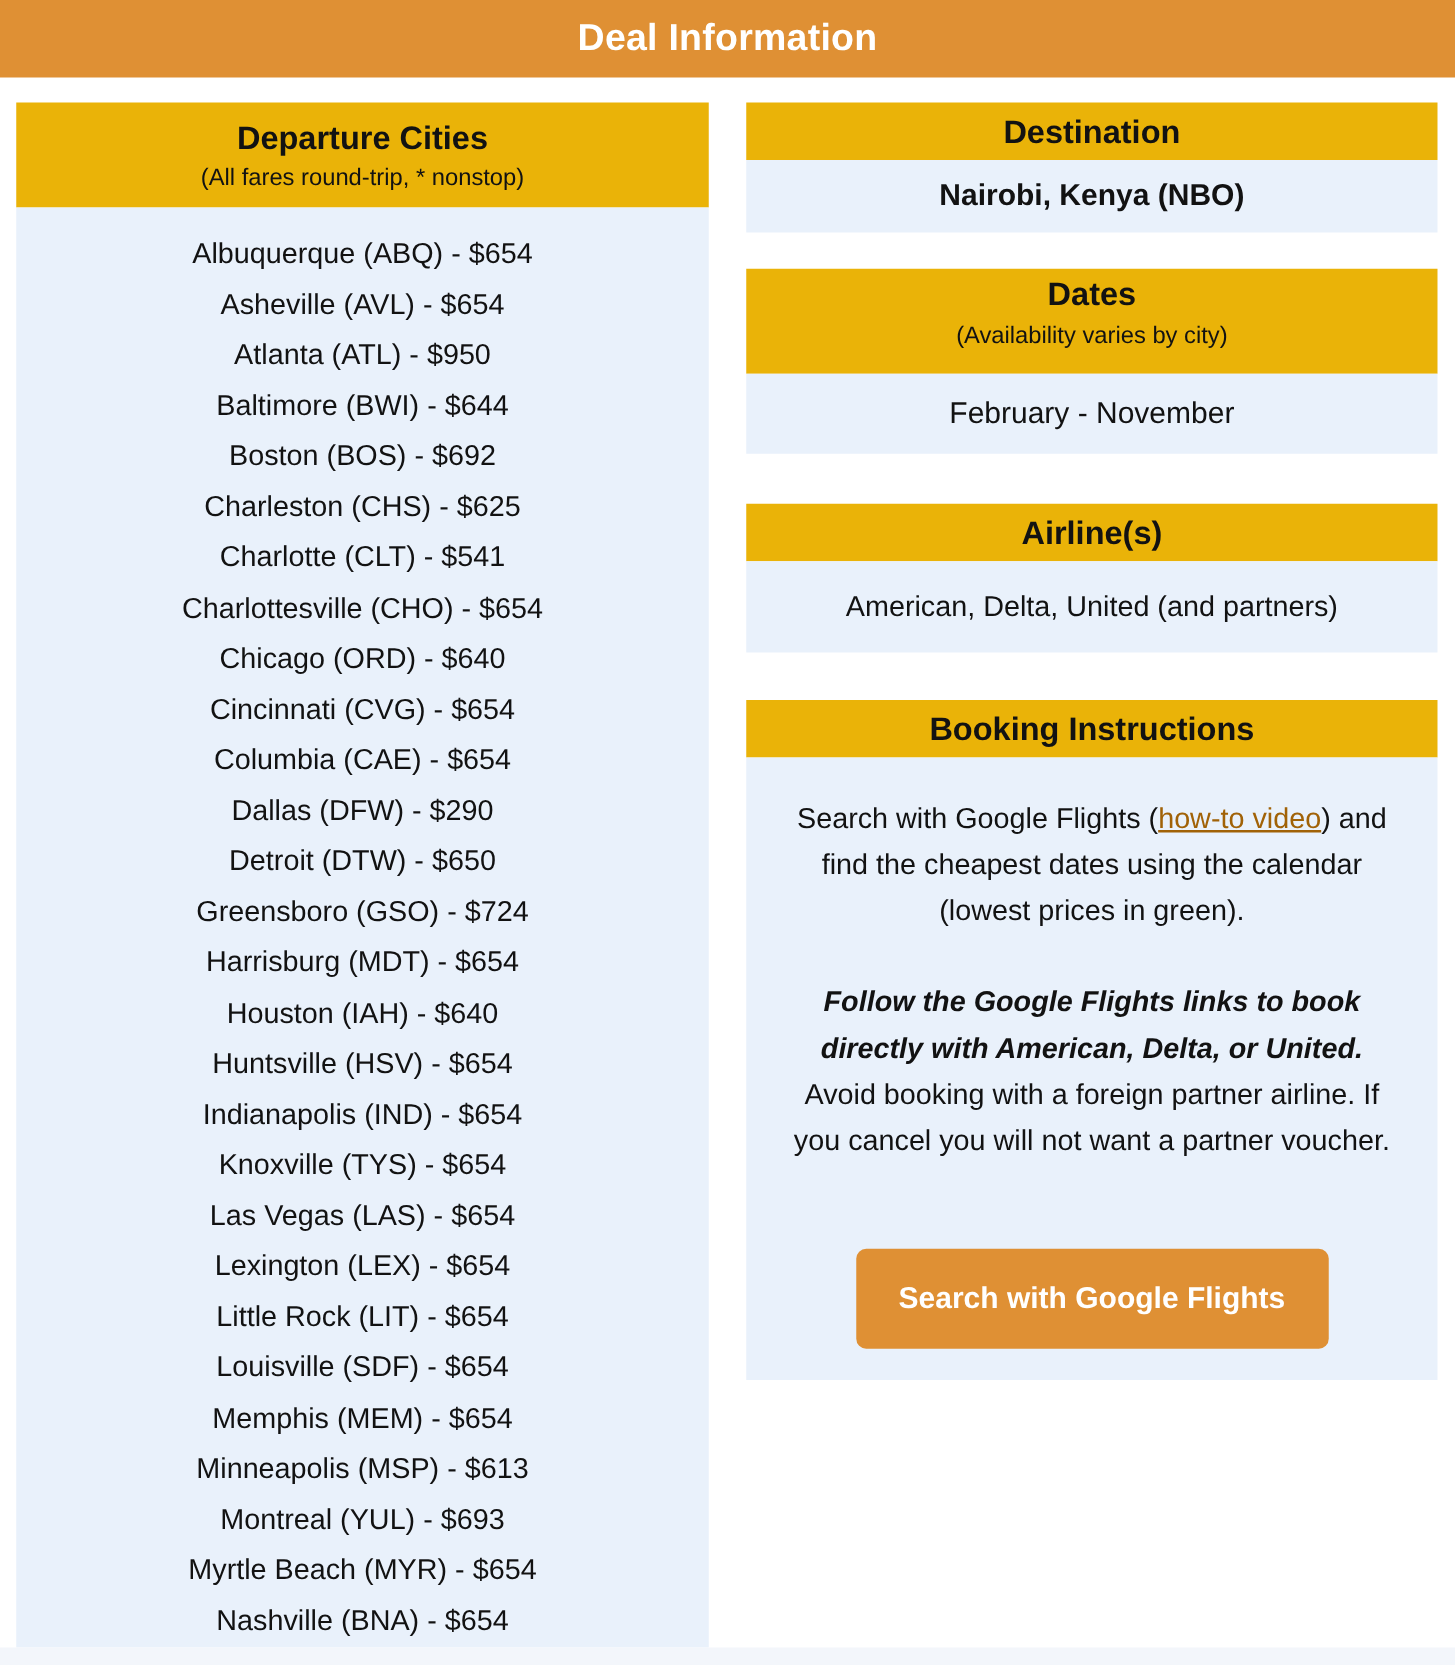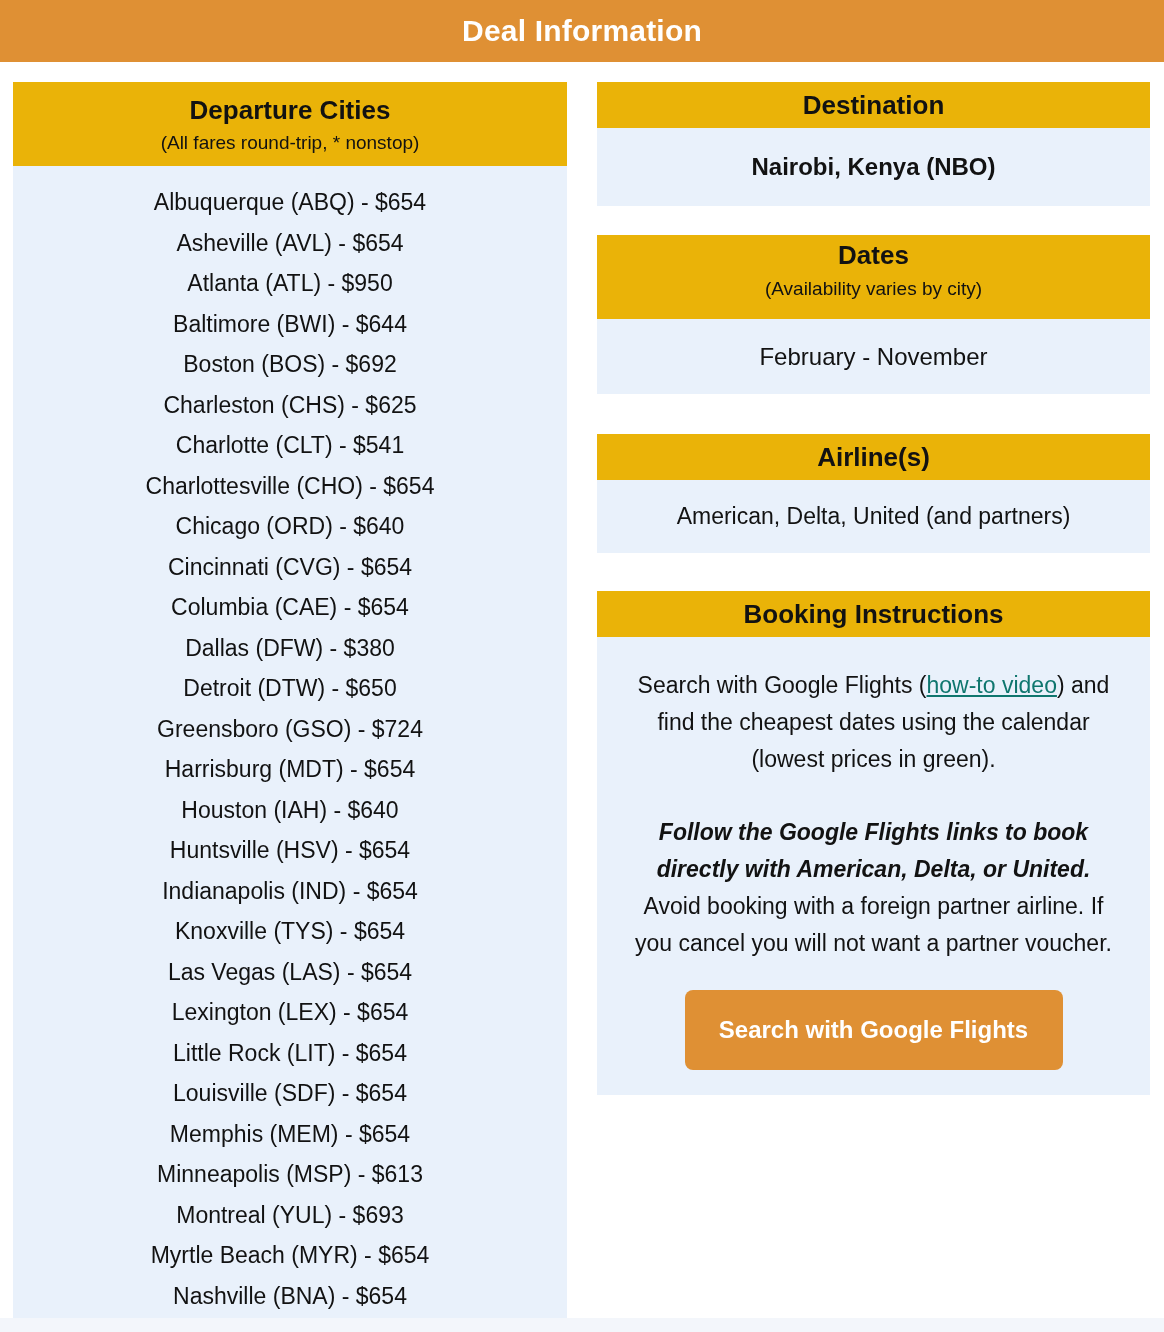--- a/index.html
+++ b/index.html
@@ -64,60 +64,61 @@
   .section { margin-bottom: 0; }
   .sec-h {
     font-size: 26px;
     font-weight: bold;
     line-height: 46px;
   }
   .sec-h-tall { padding: 2px 8px 14px; }
   .sec-h-tall .h-title { font-size: 26px; font-weight: bold; line-height: 36px; }
   .sec-h-tall .h-sub   { font-size: 19px; line-height: 32px; }
 
-  .dest-body    { height: 78px; display:flex; align-items:center; justify-content:center;
+  .dest-body    { height: 58px; display:flex; align-items:center; justify-content:center;
                   font-size: 24px; font-weight: bold; }
-  .dates-body   { height: 75px; display:flex; align-items:center; justify-content:center;
+  .dates-body   { height: 64px; display:flex; align-items:center; justify-content:center;
                   font-size: 24px; }
   .airline-body { height: 73px; display:flex; align-items:center; justify-content:center;
                   font-size: 23px; }
 
   .gap-sm { height: 29px; }
   .gap-md { height: 40px; }
   .gap-md2 { height: 38px; }
 
   
   .booking-body { padding: 30px 0 25px; }
   .booking-body p {
     width: 490px;
     margin: 0 auto;
     font-size: 23px;
     line-height: 37px;
     text-align: center;
   }
   .booking-body p.second { margin-top: 36px; }
   .booking-body .bold { font-weight: bold; font-style: italic; }
   a.howto-link {
-    color: #0f766e;
+    color: #a16207;
     text-decoration: underline;
     cursor: pointer;
   }
   .cta-wrap { text-align: center; margin-top: 28px; }
   .cta-button {
     display: inline-block;
     background: #DF9034;
     color: #ffffff;
     font-size: 24px;
     font-weight: bold;
     line-height: 32px;
     padding: 24px 24px;
     min-width: 378px;
     border-radius: 8px;
     text-decoration: none;
     cursor: pointer;
+    margin-top: 40px;
   }
 
   
   .bottom-strip {
     position: absolute;
     left: 0; right: 0; bottom: 0;
     height: 14px;
     background: #F3F6FB;
   }
 </style>
@@ -140,21 +141,21 @@
         <div class="city-row">Asheville (AVL) - $654</div>
         <div class="city-row">Atlanta (ATL) - $950</div>
         <div class="city-row">Baltimore (BWI) - $644</div>
         <div class="city-row">Boston (BOS) - $692</div>
         <div class="city-row">Charleston (CHS) - $625</div>
         <div class="city-row">Charlotte (CLT) - $541</div>
         <div class="city-row">Charlottesville (CHO) - $654</div>
         <div class="city-row">Chicago (ORD) - $640</div>
         <div class="city-row">Cincinnati (CVG) - $654</div>
         <div class="city-row">Columbia (CAE) - $654</div>
-        <div class="city-row">Dallas (DFW) - $380</div>
+        <div class="city-row">Dallas (DFW) - $290</div>
         <div class="city-row">Detroit (DTW) - $650</div>
         <div class="city-row">Greensboro (GSO) - $724</div>
         <div class="city-row">Harrisburg (MDT) - $654</div>
         <div class="city-row">Houston (IAH) - $640</div>
         <div class="city-row">Huntsville (HSV) - $654</div>
         <div class="city-row">Indianapolis (IND) - $654</div>
         <div class="city-row">Knoxville (TYS) - $654</div>
         <div class="city-row">Las Vegas (LAS) - $654</div>
         <div class="city-row">Lexington (LEX) - $654</div>
         <div class="city-row">Little Rock (LIT) - $654</div>

